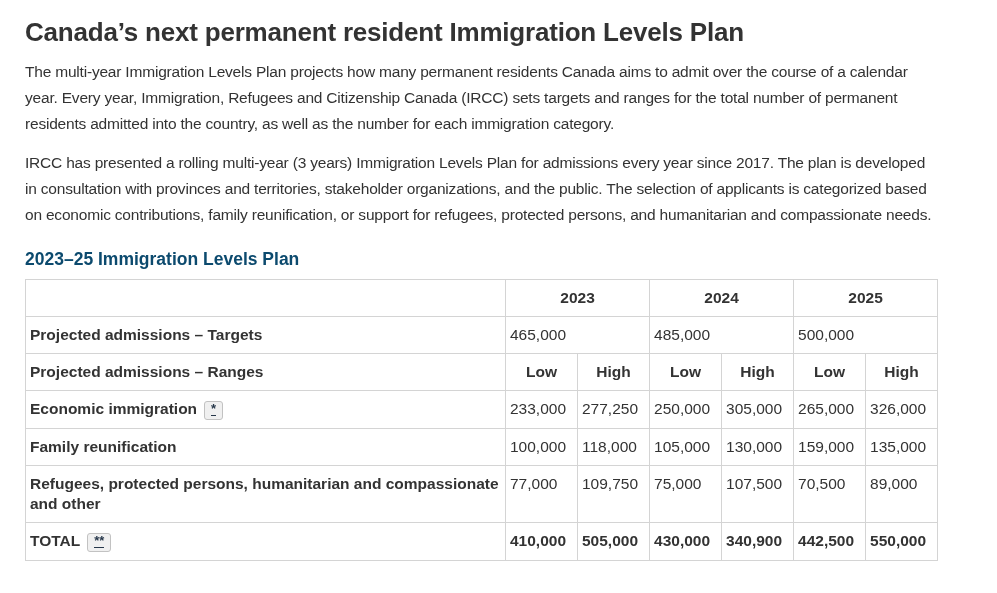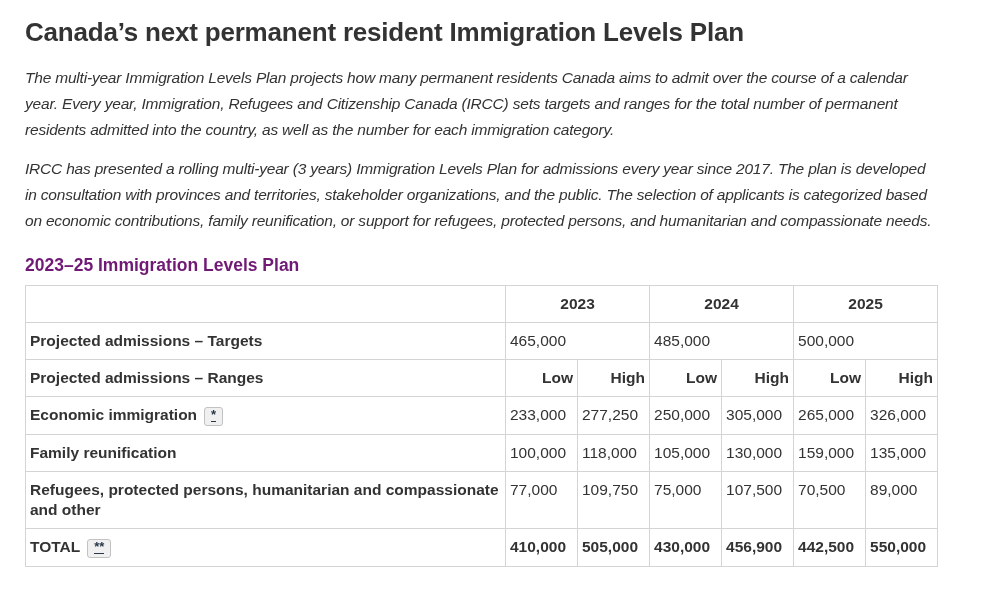--- a/index.html
+++ b/index.html
@@ -13,36 +13,35 @@
   }
   .page {
     padding: 13px 60px 0 25px;
     width: 997px;
   }
   h1.page-title {
     font-size: 26px;
     line-height: 31px;
     font-weight: 700;
     letter-spacing: -0.2px;
-    margin: 4px 0 17px 0;
+    margin: 4px 0 11px 0;
     color: #333333;
   }
   p.body-text {
     font-size: 15.5px;
     line-height: 26px;
     letter-spacing: -0.2px;
     margin: 0 0 13px 0;
     color: #333333;
-    font-style: italic;
   }
   h2.section-heading {
     font-size: 17.5px;
     font-weight: 700;
     margin: 21px 0 9px 0;
-    color: #701a75;
+    color: #0c4a6e;
   }
   table.levels-table {
     border-collapse: collapse;
     table-layout: fixed;
     width: 912px;
     font-size: 15.5px;
     padding-left: 24px;
   }
   table.levels-table th,
   table.levels-table td {
@@ -62,21 +61,21 @@
     font-weight: 700;
     padding-left: 10px;
     padding-right: 10px;
     margin-left: 28px;
   }
   td.target-val {
     text-align: left;
     font-weight: 400;
   }
   th.range-head {
-    text-align: right;
+    text-align: center;
     font-weight: 700;
   }
   td.num-cell {
     text-align: left;
     font-weight: 400;
   }
   tr.total-row td.num-cell { font-weight: 700; }
   button.note-btn {
     display: inline-block;
     background: #f0f0f0;
@@ -180,20 +179,20 @@
       <td class="num-cell">89,000</td>
     </tr>
 
     <tr class="total-row">
       <td class="label-cell">
         <span>TOTAL</span><button class="note-btn"><span class="note-mark">**</span></button>
       </td>
       <td class="num-cell">410,000</td>
       <td class="num-cell">505,000</td>
       <td class="num-cell">430,000</td>
-      <td class="num-cell">456,900</td>
+      <td class="num-cell">340,900</td>
       <td class="num-cell">442,500</td>
       <td class="num-cell">550,000</td>
     </tr>
   </tbody>
     </table>
 
 </div>
 
 </body></html>

